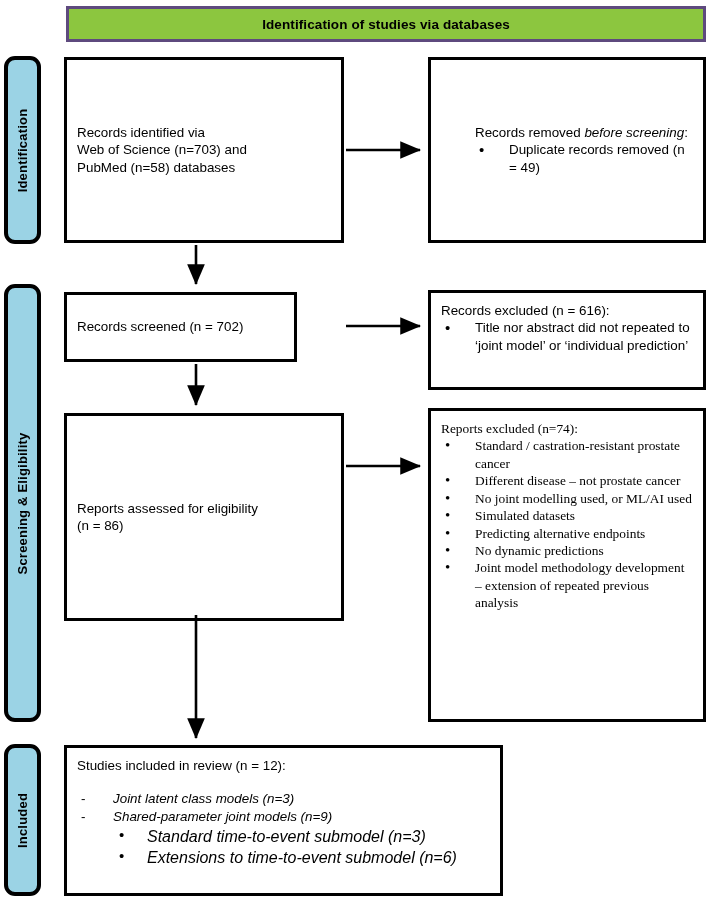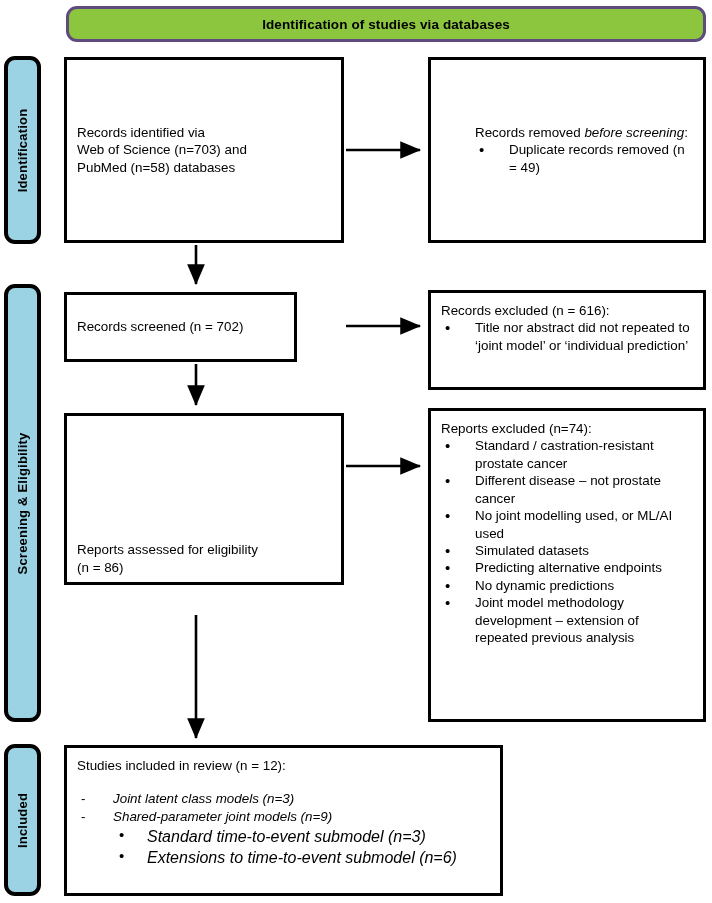--- a/index.html
+++ b/index.html
@@ -19,21 +19,21 @@
     background: #ffffff;
     overflow: hidden;
   }
 
   
   .banner {
     position: absolute;
     box-sizing: border-box;
     background: #8CC63F;
     border: 3px solid #5E4A7E;
-    border-radius: 11px;
+    border-radius: 0;
     display: flex;
     align-items: center;
     justify-content: center;
     font-weight: bold;
     font-size: 13.5px;
     letter-spacing: 0.1px;
     color: #000;
   }
 
   
@@ -177,26 +177,26 @@
     <div class="box-line">Records screened (n = 702)</div>
   </div>
 
   <div class="box top-align" style="left:428px; top:290px; width:278px; height:100px;">
     <div class="box-line">Records excluded (n = 616):</div>
     <ul class="bullets">
       <li>Title nor abstract did not repeated to ‘joint model’ or ‘individual prediction’</li>
     </ul>
   </div>
 
-  <div class="box" style="left:64px; top:413px; width:280px; height:172px;justify-content:flex-end;">
+  <div class="box" style="left:64px; top:413px; width:280px; height:208px;">
     <div class="box-line">Reports assessed for eligibility</div>
     <div class="box-line">(n = 86)</div>
   </div>
 
-  <div class="box top-align" style="left:428px; top:408px; width:278px; height:314px;">
+  <div class="box top-align" style="left:428px; top:408px; width:278px; height:314px;font-family:Liberation Serif, serif;">
     <div class="box-line">Reports excluded (n=74):</div>
     <ul class="bullets">
       <li>Standard / castration-resistant prostate cancer</li>
       <li>Different disease – not prostate cancer</li>
       <li>No joint modelling used, or ML/AI used</li>
       <li>Simulated datasets</li>
       <li>Predicting alternative endpoints</li>
       <li>No dynamic predictions</li>
       <li>Joint model methodology development – extension of repeated previous analysis</li>
     </ul>

